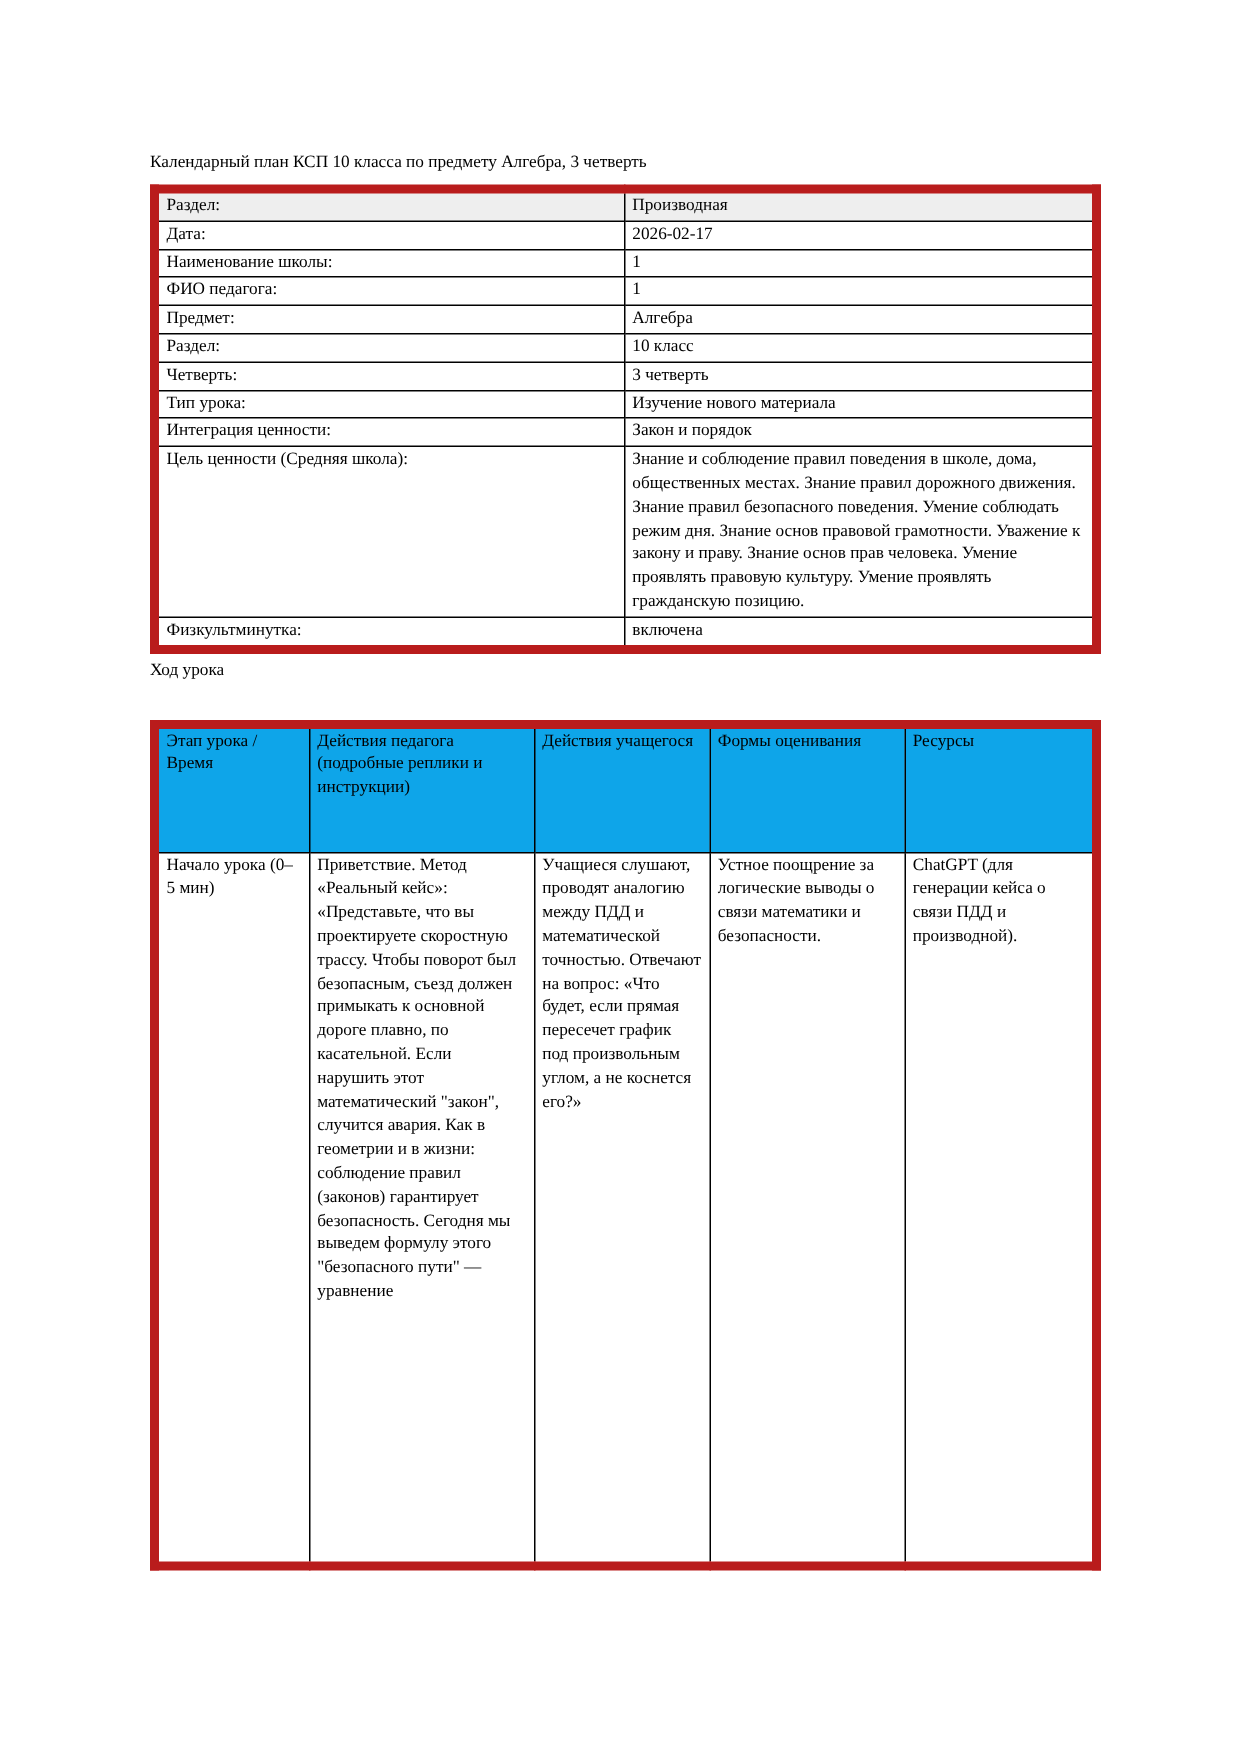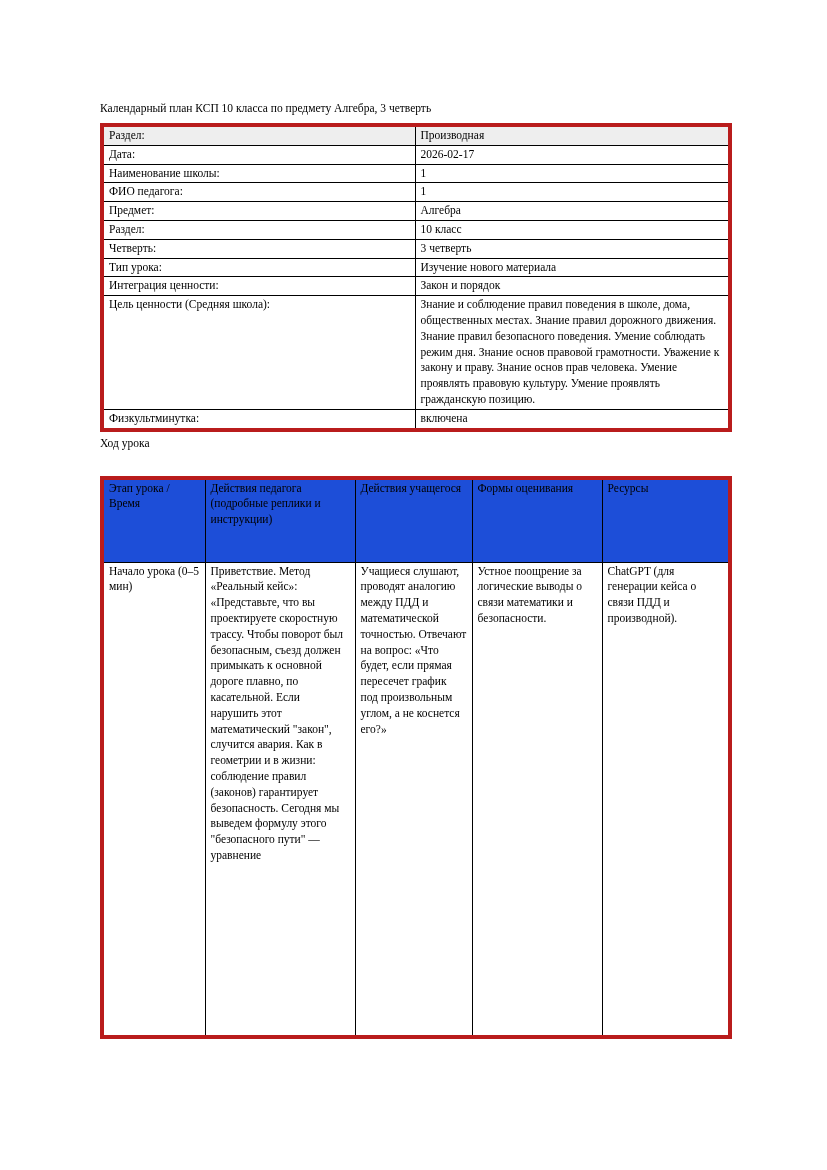--- a/index.html
+++ b/index.html
@@ -33,21 +33,21 @@
     font-size: 11.5px;
     line-height: 16px;
     margin: 0 0 7px 0;
     font-weight: normal;
     white-space: nowrap;
   }
   table.grid {
     border-collapse: collapse;
     width: 628px;
     table-layout: fixed;
-    border: 4px solid #b91c1c;
+    border: 6px solid #b91c1c;
   }
   table.grid td,
   table.grid th {
     border: 1px solid #000000;
     padding: 1px 5px 1px 5px;
     font-size: 11.5px;
     line-height: 15.8px;
     vertical-align: top;
     text-align: left;
     font-weight: normal;
@@ -66,21 +66,21 @@
     line-height: 16px;
     margin: 3px 0 25px 0;
   }
 
   
   #flow-table col.f1 { width: 103px; }
   #flow-table col.f2 { width: 150px; }
   #flow-table col.f3 { width: 117px; }
   #flow-table col.f4 { width: 130px; }
   #flow-table col.f5 { width: 128px; }
-  #flow-table thead td { background: #1d4ed8; height: 80px; }
+  #flow-table thead td { background: #0ea5e9; height: 80px; }
   #flow-table thead td .hcell { display: block; }
   #flow-table tbody td { height: 470px; }
   .cellflow { display: block; }
 </style>
 </head>
 <body>
 
 <div class="page">
   <div class="content">
 

